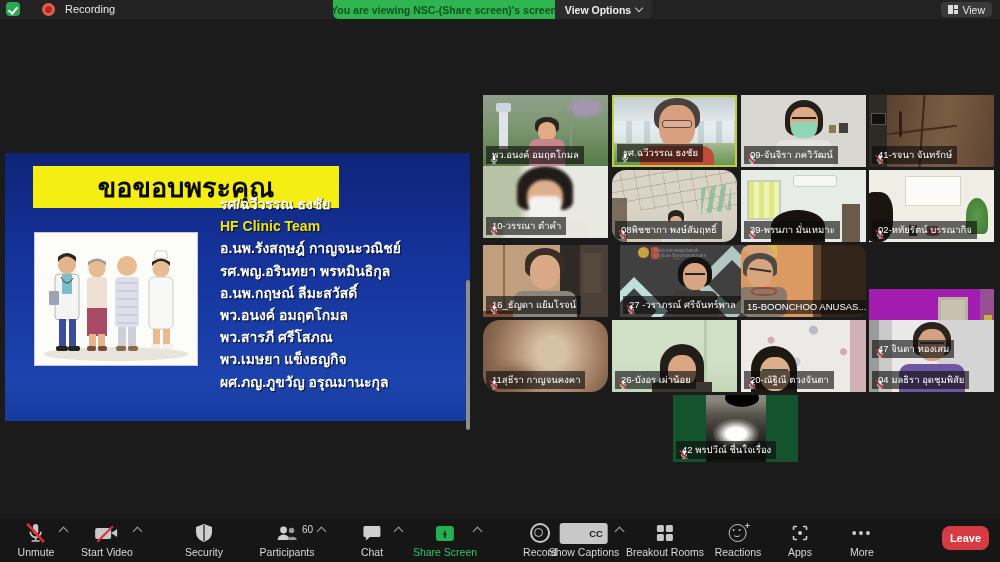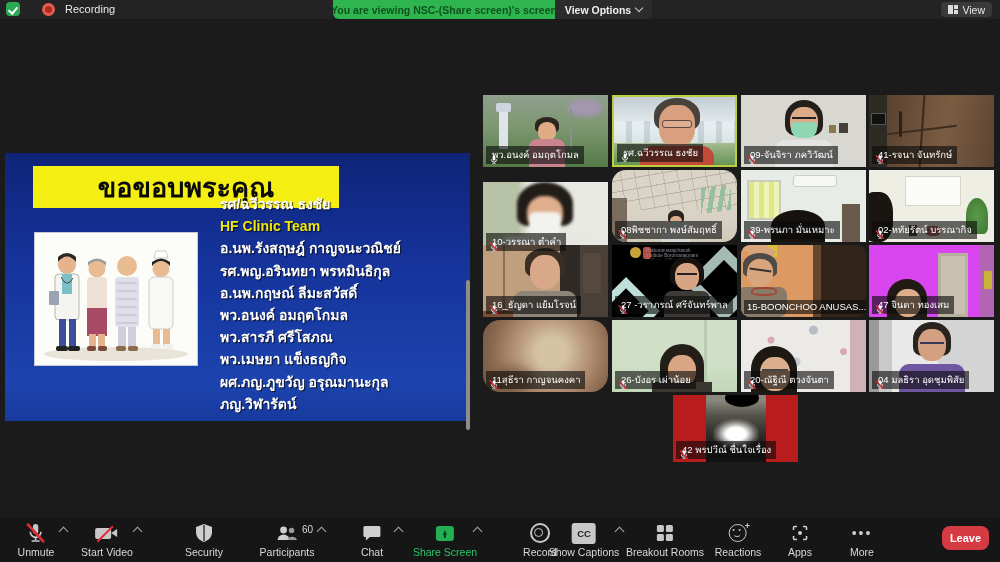--- a/index.html
+++ b/index.html
@@ -54,48 +54,48 @@
   
   .t1{background:linear-gradient(180deg,#8fa08c 0%,#7c9770 45%,#557a48 100%);}
   .t2{background:linear-gradient(180deg,#c2cdd3 0%,#dde4e8 30%,#e8ebe8 45%,#9cb489 72%,#679455 100%);}
   .t3{background:#d8d7d1;}
   .t4{background:linear-gradient(100deg,#4e3a2a,#6e523c 40%,#7a5c42 60%,#5e4432);}
   .t5{background:linear-gradient(90deg,#b7c2a6 0 28%,#e9e9e3 36%);}
   .t6{background:linear-gradient(180deg,#d9d4c6 0 55%,#cfc9ba 100%);border-radius:14px;}
   .t7{background:#e7ece6;}
   .t8{background:#efeee4;}
   .t9{background:linear-gradient(90deg,#bf9f7d 0 62%,#2f2a26 62% 78%,#4a4038 78%);}
-  .t10{background:#000000;}
+  .t10{background:#404040;margin-left:8px;}
   .t11{background:linear-gradient(90deg,#dc9a62 0 58%,#63472f 58% 64%,#33241a 64%);border-radius:9px;}
-  .t12{background:#d946ef;}
+  .t12{background:#a21caf;margin-top:44px;}
   .t13{background:radial-gradient(circle at 55% 45%,#d6c3a6 0 18%,#b59478 45%,#8a6950 75%,#6f5140);}
   .t14{background:linear-gradient(180deg,#cfe0c6 0 60%,#c2d6b8);}
   .t15{background:#eceae6;}
   .t16{background:linear-gradient(90deg,#c9c9c9 0 18%,#e9e9e9 18% 55%,#d4d4d4 55%);}
-  .t17{background:#b91c1c;}
+  .t17{background:#14532d;}
   .inst-banner{left:34px;top:3px;width:76px;color:#8a8a96;font-size:6px;line-height:6px;
       transform:scale(.8);transform-origin:0 0;white-space:normal;overflow:hidden;height:14px;}
 
   
   .toolbar{position:absolute;left:0;bottom:0;width:1000px;height:44px;background:#161616;z-index:30;}
   .tb{position:absolute;top:5px;transform:translateX(-50%);display:flex;flex-direction:column;
       align-items:center;gap:3px;cursor:pointer;}
   .tb-ico{height:20px;display:flex;align-items:center;justify-content:center;}
   .tb-label{color:#d8d8d8;font-size:10.5px;white-space:nowrap;}
   .tb-label.green{color:#28c766;}
   .chev-up{position:absolute;top:10px;width:6px;height:6px;border-left:1.6px solid #a8a8a8;
       border-top:1.6px solid #a8a8a8;transform:rotate(45deg);cursor:pointer;}
   .badge{position:absolute;color:#d8d8d8;font-size:10px;top:6px;}
   .cam-ico{position:relative;width:24px;height:15px;}
   .cam-body{position:absolute;left:0;top:2px;width:16px;height:11px;background:#c8c8c8;border-radius:2px;}
   .cam-lens{position:absolute;left:16px;top:3px;width:0;height:0;border-right:6px solid #c8c8c8;
       border-top:4.5px solid transparent;border-bottom:4.5px solid transparent;}
   .slash{position:absolute;left:9px;top:-3px;width:2px;height:22px;background:#e02b35;transform:rotate(45deg);}
   .cc-ico{width:24px;height:21px;background:#c8c8c8;border-radius:3px;color:#1b1b1b;
-      font-size:9.5px;font-weight:bold;display:flex;align-items:center;justify-content:center;}
+      font-size:9.5px;font-weight:bold;display:flex;align-items:center;justify-content:center;padding-left:24px;}
   .brk-ico{display:grid;grid-template-columns:7px 7px;grid-template-rows:7px 7px;gap:2px;}
   .brk-ico i{background:#c8c8c8;border-radius:1.5px;}
   .more-ico{color:#c8c8c8;font-size:14px;letter-spacing:2px;line-height:10px;}
   .share-ico{width:18px;height:15px;background:#23b053;border-radius:3px;position:relative;}
   .share-ico::after{content:"";position:absolute;left:6.5px;top:4px;width:0;height:0;
       border-left:2.5px solid transparent;border-right:2.5px solid transparent;border-bottom:5px solid #0b3d1c;}
   .share-ico::before{content:"";position:absolute;left:8px;top:7px;width:2px;height:5px;background:#0b3d1c;}
   .rec-ico{width:16px;height:16px;border:2px solid #c8c8c8;border-radius:50%;position:relative;}
   .rec-ico::after{content:"";position:absolute;left:2.5px;top:2.5px;width:7px;height:7px;border:1.5px solid #c8c8c8;border-radius:50%;}
   .leave-btn{position:absolute;left:942px;top:8px;width:47px;height:24px;background:#d63a42;border-radius:8px;
@@ -179,21 +179,20 @@
     <div class="slide-lines">
       <div>รศ/ฉวีวรรณ ธงชัย</div>
       <div class="accent">HF Clinic Team</div>
       <div>อ.นพ.รังสฤษฎ์ กาญจนะวณิชย์</div>
       <div>รศ.พญ.อรินทยา พรหมินธิกุล</div>
       <div>อ.นพ.กฤษณ์ ลีมะสวัสดิ์</div>
       <div>พว.อนงค์ อมฤตโกมล</div>
       <div>พว.สารภี ศรีโสภณ</div>
       <div>พว.เมษยา แข็งธญกิจ</div>
       <div>ผศ.ภญ.ภูขวัญ อรุณมานะกุล</div>
-      <div>ภญ.วิฬารัตน์</div>
     </div>
     <div class="slide-scroll"></div>
   </div>
 
   <div class="tile t1" style="left:483px;top:95px;">
     <div style="left:16px;top:12px;width:9px;height:42px;background:#dfe3ea;border-radius:2px 2px 0 0;"></div>
     <div style="left:13px;top:8px;width:15px;height:9px;background:#cfd5de;border-radius:2px;"></div>
     <div style="right:6px;top:4px;width:34px;height:18px;background:#b393c9;border-radius:50%;opacity:.65;filter:blur(2px);"></div>
     <div style="right:36px;top:14px;width:2px;height:40px;background:#8a9288;"></div>
     <div style="left:52px;top:22px;width:24px;height:16px;background:#2c241e;border-radius:50% 50% 30% 30%;"></div>
@@ -266,21 +265,21 @@
             <path d="M2.8 5.2 a3.2 3.4 0 0 0 6.4 0" fill="none" stroke="#ffffff" stroke-width="1"></path>
             <line x1="6" y1="8.8" x2="6" y2="10.4" stroke="#ffffff" stroke-width="1"></line>
             <line x1="3.6" y1="10.8" x2="8.4" y2="10.8" stroke="#ffffff" stroke-width="1"></line>
             <line x1="1" y1="0.5" x2="11" y2="11.5" stroke="#e02b35" stroke-width="1.6"></line>
           </svg>
         </span>
       <span class="nm">41-รจนา จันทรักษ์</span>
     </div>
   </div>
 
-  <div class="tile t5" style="left:483px;top:182px;">
+  <div class="tile t5" style="left:483px;top:166px;">
     <div style="left:0;top:0;width:125px;height:72px;filter:blur(1.8px);">
       <div style="left:34px;top:0;width:56px;height:44px;background:#211c18;border-radius:50% 50% 20% 20%;"></div>
       <div style="left:44px;top:14px;width:36px;height:36px;background:#dfae8c;border-radius:45%;"></div>
       <div style="left:46px;top:30px;width:32px;height:22px;background:#f2f2ef;border-radius:6px;"></div>
       <div style="left:20px;top:54px;width:86px;height:18px;background:#e8e6e0;"></div>
     </div>
     <div class="vlabel">
       <span class="mic">
           <svg width="10" height="10" viewBox="0 0 12 12">
             <rect x="4.4" y="0.6" width="3.2" height="6" rx="1.6" fill="#ffffff"></rect>

